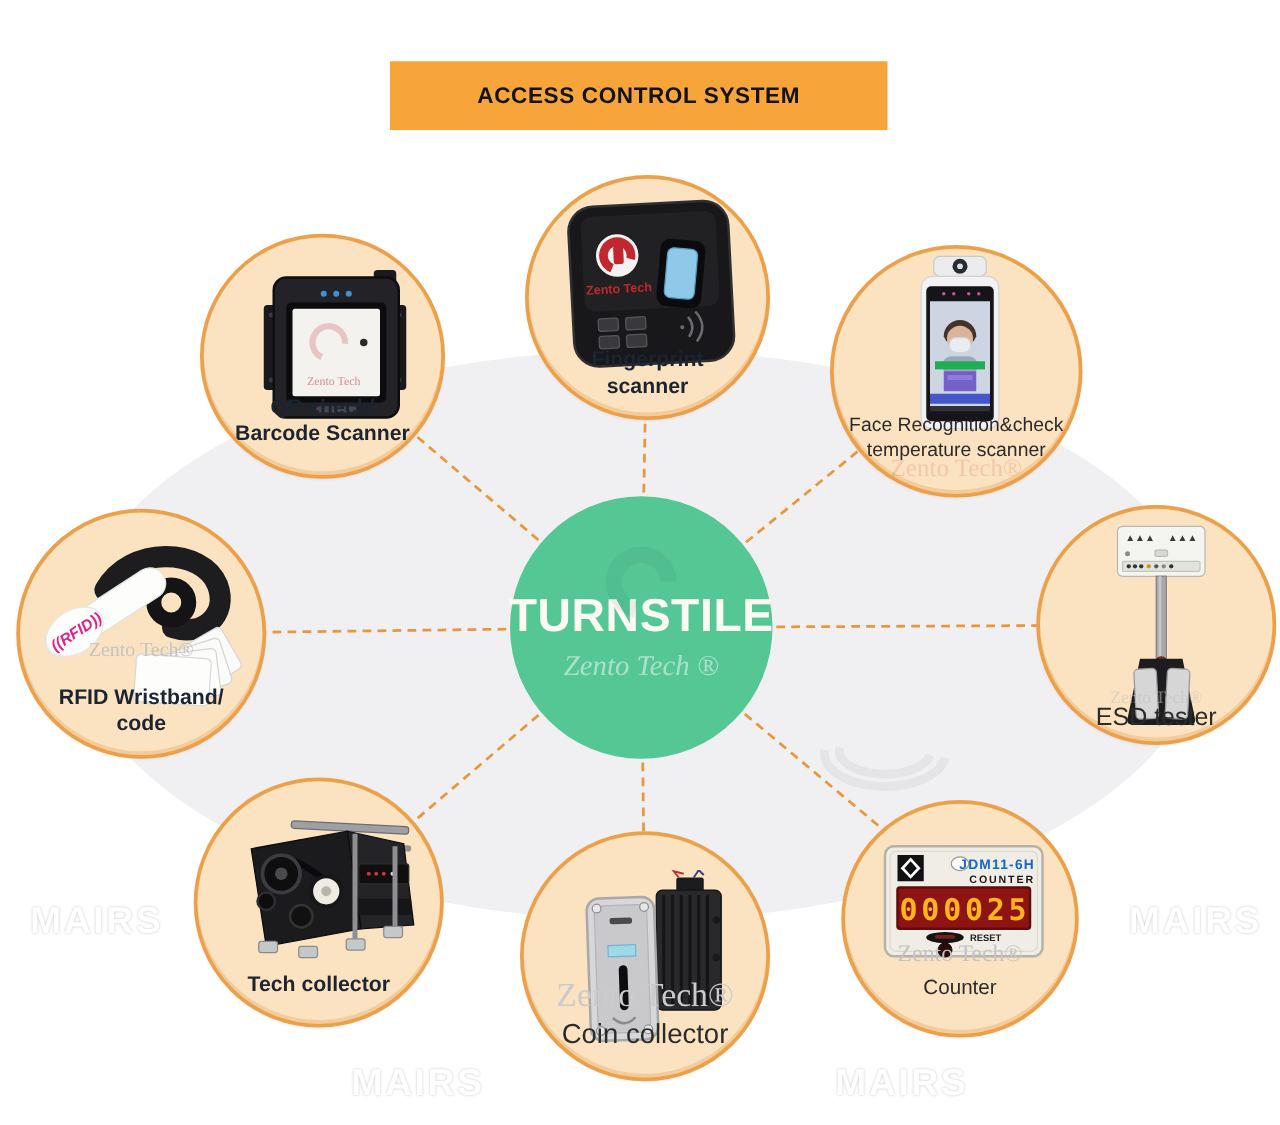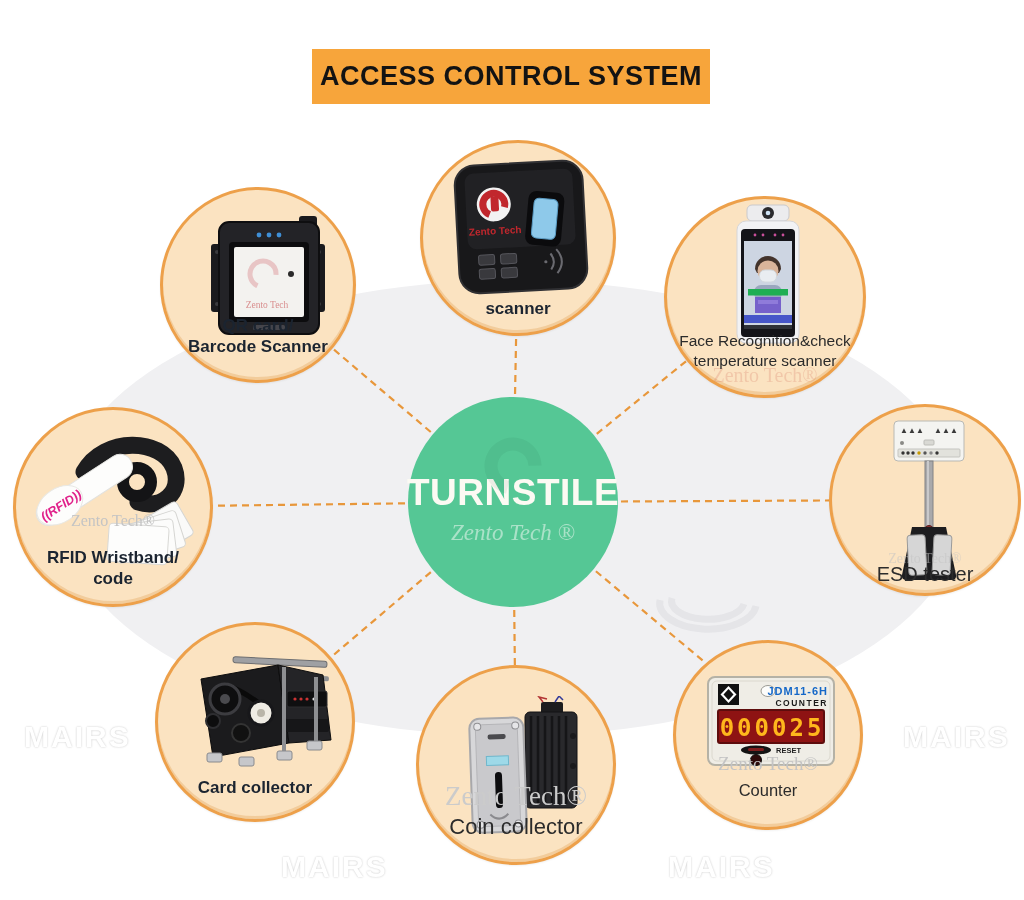--- a/index.html
+++ b/index.html
@@ -7,21 +7,21 @@
     position:relative;width:1024px;height:900px;background:#ffffff;overflow:hidden;
     font-family:"Liberation Sans","DejaVu Sans",sans-serif;
   }
   .bg-layer{position:absolute;left:0;top:0;width:1024px;height:900px;}
   
   .title-banner{
     position:absolute;left:312px;top:49px;width:398px;height:55px;
     background:#F7A53B;display:flex;align-items:center;justify-content:center;
   }
   .title-banner span{
-    font-size:27px;font-weight:700;color:#131313;letter-spacing:.5px;white-space:nowrap;
+    font-size:18px;font-weight:700;color:#131313;letter-spacing:.5px;white-space:nowrap;
   }
   
   .node{
     position:absolute;border-radius:50%;background:#FBE3C1;
     border:3px solid #EDA04A;box-sizing:border-box;overflow:hidden;
     box-shadow:inset 0 -3px 0 rgba(216,137,42,.25), 0 1px 2px rgba(0,0,0,.06);
   }
   .node svg{position:absolute;}
   .node-label{
     position:absolute;left:0;width:100%;text-align:center;
@@ -110,20 +110,21 @@
           <rect x="48" y="110" width="16" height="10" rx="2"></rect>
         </g>
         <g stroke="#6A6A70" fill="none" stroke-width="2">
           <path d="M98 114 q6 -8 0 -16"></path>
           <path d="M104 118 q10 -12 0 -24"></path>
           <circle cx="93" cy="106" r="1.6" fill="#6A6A70" stroke="none"></circle>
         </g>
       </g>
     </svg>
     <div class="node-label" style="bottom:13px;">
+      <div>Fingerprint</div>
       <div>scanner</div>
     </div>
   </div>
 
   <div class="node" style="left:664px;top:196px;width:202px;height:202px;">
     <div class="ghost-face" style="bottom:8px;font-size:20px;">Zento Tech®</div>
     <svg style="left:46px;top:4px;" width="110" height="145" viewBox="0 0 110 145">
       <rect x="34" y="2" width="42" height="16" rx="5" fill="#ECECEE" stroke="#C9C9CC"></rect>
       <circle cx="55" cy="10" r="6" fill="#2B2B2E"></circle>
       <circle cx="55" cy="10" r="2.3" fill="#CFE3F5"></circle>
@@ -264,21 +265,21 @@
       <circle cx="58" cy="86" r="9" fill="#111" stroke="#333" stroke-width="2"></circle>
       <circle cx="30" cy="74" r="7" fill="#0D0D0E" stroke="#2E2E31" stroke-width="2"></circle>
       <g fill="#C6C7CA" stroke="#8A8B8E">
         <rect x="24" y="106" width="15" height="9" rx="2"></rect>
         <rect x="56" y="110" width="15" height="9" rx="2"></rect>
         <rect x="94" y="104" width="15" height="9" rx="2"></rect>
         <rect x="124" y="94" width="15" height="9" rx="2"></rect>
       </g>
     </svg>
     <div class="node-label" style="bottom:20px;">
-      <div>Card collector</div>
+      <div>Tech collector</div>
     </div>
   </div>
 
   <div class="node" style="left:13px;top:407px;width:200px;height:200px;">
     <svg style="left:8px;top:20px;" width="185" height="138" viewBox="0 0 185 138">
       <path d="M60 42 C 80 6, 138 8, 150 38 C 159 62, 138 80, 114 72" fill="none" stroke="#1D1D1F" stroke-width="17" stroke-linecap="round"></path>
       <circle cx="113" cy="52" r="14" fill="none" stroke="#141416" stroke-width="12"></circle>
       <circle cx="113" cy="52" r="7" fill="#FBE3C1"></circle>
       <g transform="rotate(-33 55 70)">
         <rect x="10" y="52" width="110" height="25" rx="12.5" fill="#FDFDFC" stroke="#E2E2DF"></rect>
@@ -313,21 +314,21 @@
       <circle cx="66" cy="23" r="2.4" fill="#3F8FD6"></circle>
       <circle cx="76" cy="23" r="2.4" fill="#3F8FD6"></circle>
       <rect x="26" y="30" width="80" height="80" rx="4" fill="#0C0C0E"></rect>
       <rect x="31" y="35" width="70" height="70" rx="2" fill="#F3F2EF"></rect>
       <circle cx="88" cy="62" r="3" fill="#2A2A2A"></circle>
       <circle cx="60" cy="62" r="13" fill="none" stroke="#E8C5C5" stroke-width="5" stroke-dasharray="55 25" transform="rotate(120 60 62)"></circle>
       <text x="64" y="96" text-anchor="middle" font-size="9.5" fill="#D98F8F" font-family="Liberation Serif, DejaVu Serif, serif">Zento Tech</text>
       <rect x="50" y="113" width="32" height="5" rx="1.5" fill="#45454B"></rect>
     </svg>
     <div class="node-label" style="bottom:22px;">
-      <div>QR card/</div>
+      <div>QR check/</div>
       <div>Barcode Scanner</div>
     </div>
   </div>
 
   <div class="center-circle">
     <svg class="center-ghost" width="66" height="66" viewBox="0 0 66 66">
       <circle cx="33" cy="33" r="22" fill="none" stroke="rgba(15,80,50,.14)" stroke-width="13" stroke-dasharray="95 40" transform="rotate(110 33 33)"></circle>
     </svg>
     <div class="main">TURNSTILE</div>
     <div class="wm">Zento Tech ®</div>

